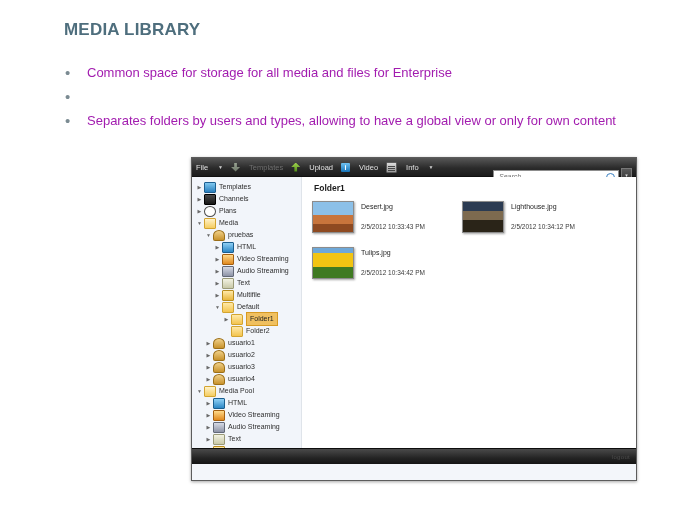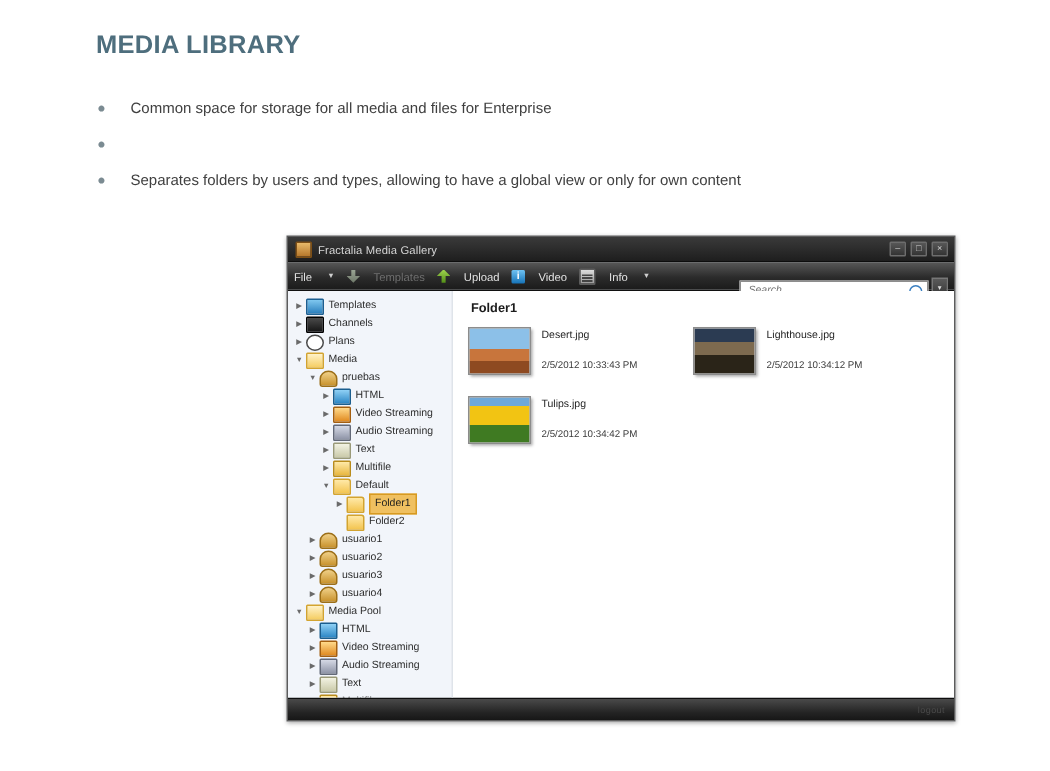--- a/index.html
+++ b/index.html
@@ -14,21 +14,21 @@
     font-size:17px;font-weight:bold;letter-spacing:.2px;
     color:#4e6e7d;
   }
   .bullets{position:absolute;left:63px;top:62px;width:625px;}
   .bullet{display:flex;align-items:flex-start;margin-bottom:3px;}
   .bullet-dot{
     width:22px;flex:0 0 22px;color:#7b8b92;font-size:15px;line-height:21px;
     text-align:left;padding-left:2px;
   }
   .bullet-text{
-    color:#404040;font-size:10px;line-height:21px;
+    color:#a21caf;font-size:13px;line-height:21px;
     font-family:"Liberation Sans",sans-serif;
   }
 
   
   .app-window{
     position:absolute;left:191px;top:157px;width:444px;height:322px;
     background:#f3f6fa;border:1px solid #5c5c5c;
     box-shadow:0 1px 3px rgba(0,0,0,.35);
     overflow:hidden;
   }
@@ -174,29 +174,20 @@
     <span class="bullet-dot">•</span>
   </div>
   <div class="bullet">
     <span class="bullet-dot">•</span>
     <span class="bullet-text">Separates folders by users and types, allowing to have a global view or only for own content</span>
   </div>
 </div>
 
 <div class="app-window">
 
-  <div class="titlebar">
-    <span class="app-icon"></span>
-    <span class="title-text">Fractalia Media Gallery</span>
-    <span class="win-btns">
-      <span class="win-btn">–</span>
-      <span class="win-btn">□</span>
-      <span class="win-btn">×</span>
-    </span>
-  </div>
 
   <div class="toolbar">
     <span class="tb-item">
       <span>File</span>
       <span class="tb-caret">▼</span>
     </span>
     <span class="tb-item disabled">
       <span class="ico ico-down dim"></span>
       <span>Templates</span>
     </span>

